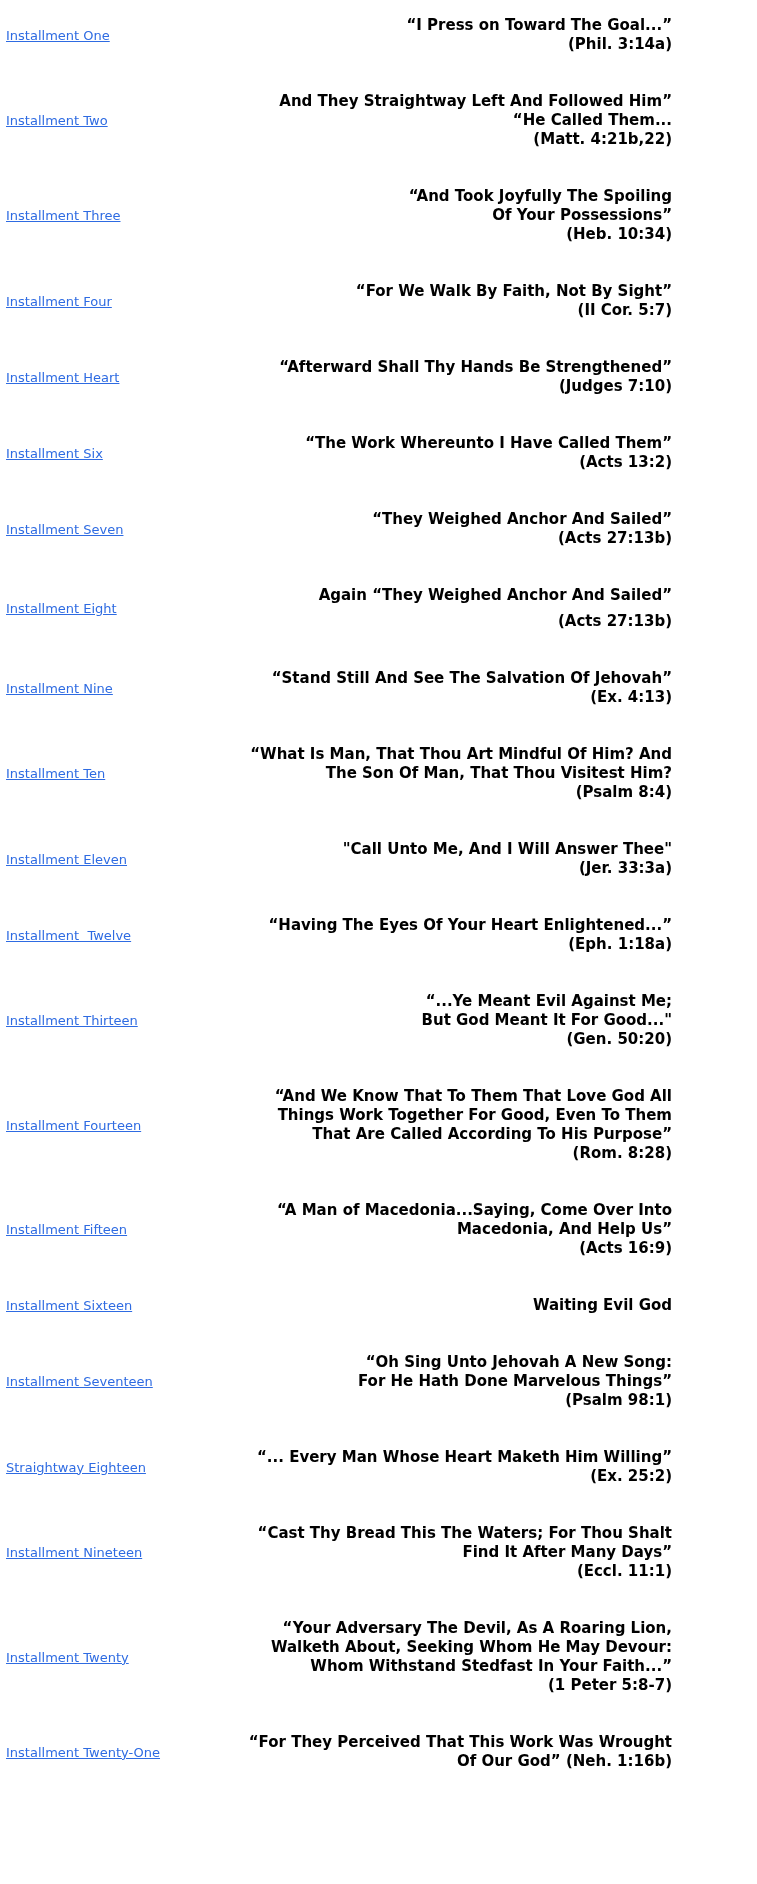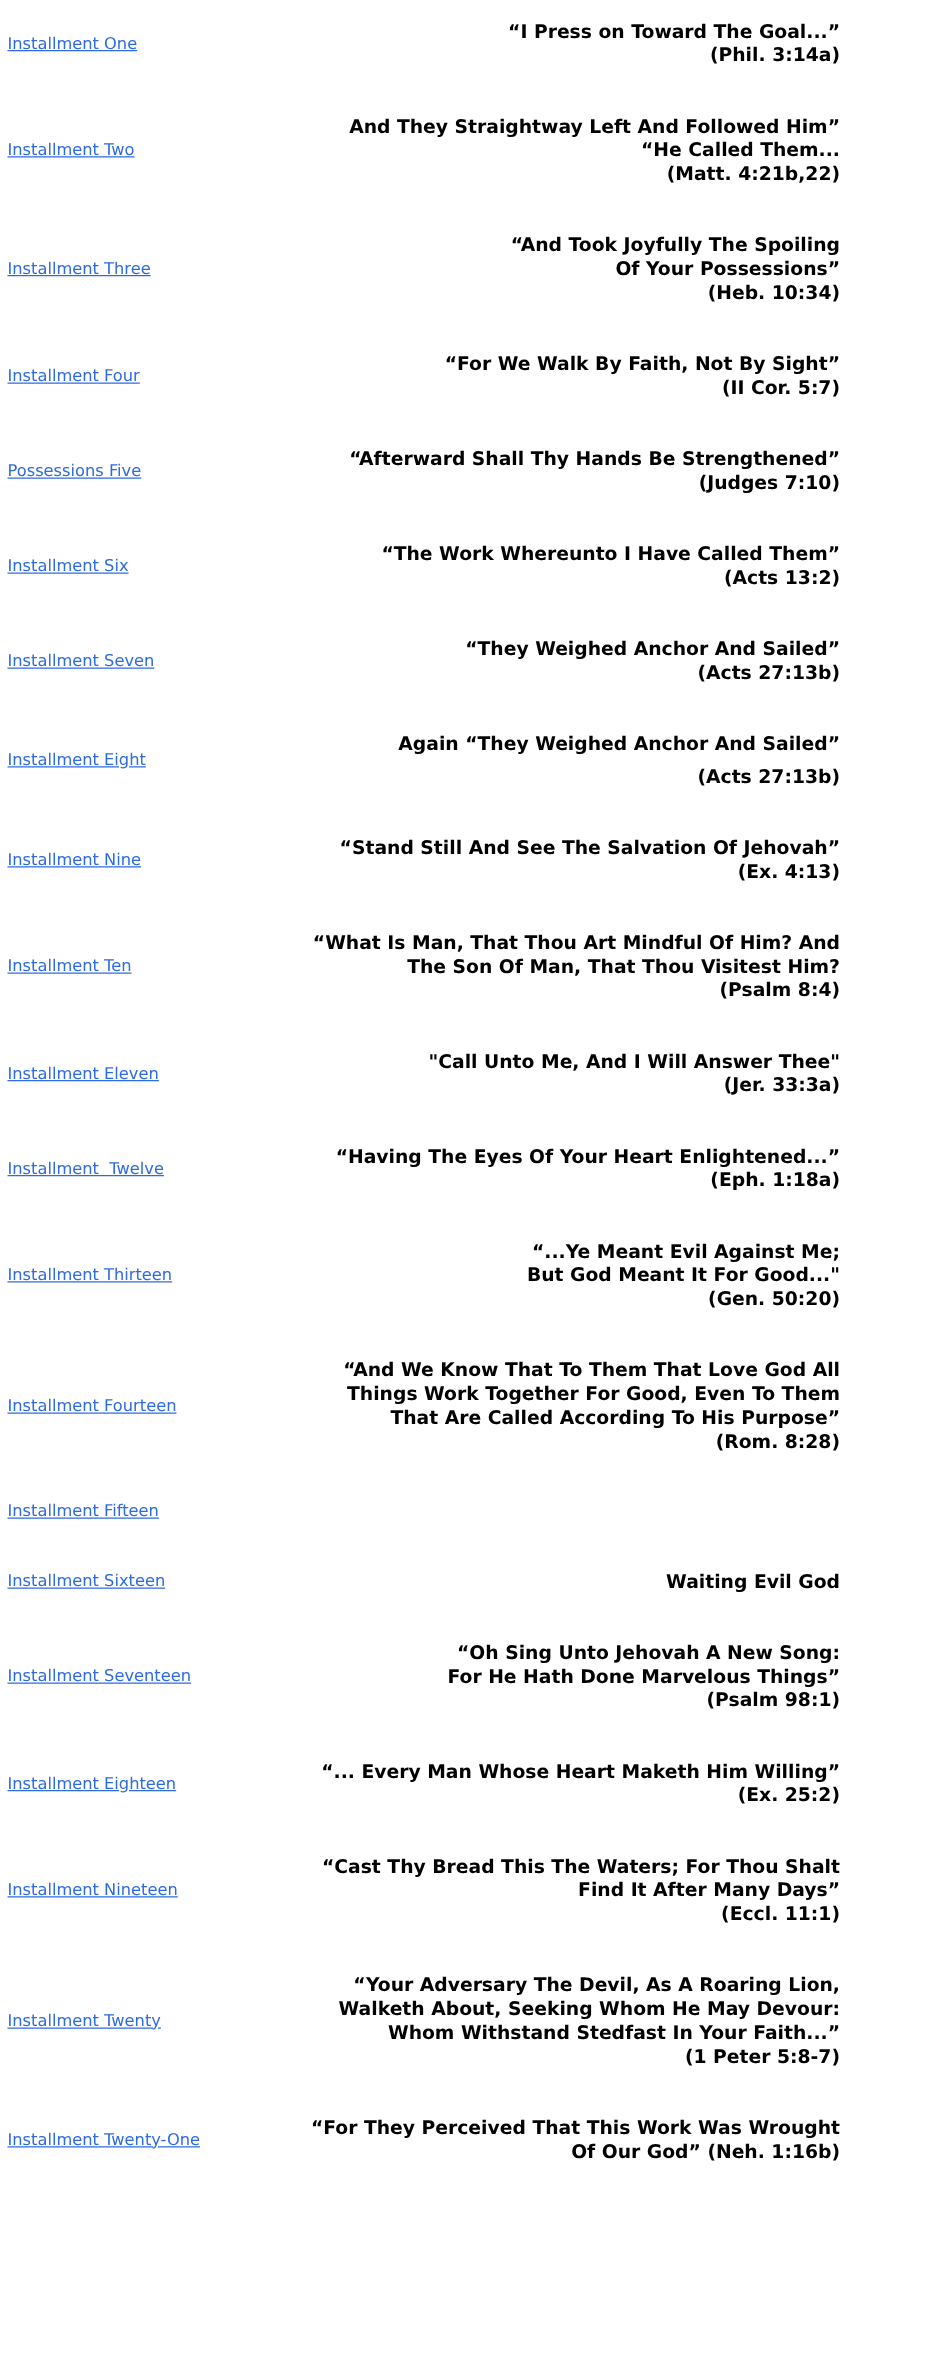--- a/index.html
+++ b/index.html
@@ -83,21 +83,21 @@
 
   <div class="row">
     <a class="link" href="#">Installment Four</a>
     <div class="title">
         <div class="title-line">“For We Walk By Faith, Not By Sight”</div>
         <div class="title-line">(II Cor. 5:7)</div>
       </div>
   </div>
 
   <div class="row">
-    <a class="link" href="#">Possessions Five</a>
+    <a class="link" href="#">Installment Heart</a>
     <div class="title">
         <div class="title-line">“Afterward Shall Thy Hands Be Strengthened”</div>
         <div class="title-line">(Judges 7:10)</div>
       </div>
   </div>
 
   <div class="row">
     <a class="link" href="#">Installment Six</a>
     <div class="title">
         <div class="title-line">“The Work Whereunto I Have Called Them”</div>
@@ -168,40 +168,45 @@
     <div class="title">
         <div class="title-line">“And We Know That To Them That Love God All</div>
         <div class="title-line">Things Work Together For Good, Even To Them</div>
         <div class="title-line">That Are Called According To His Purpose”</div>
         <div class="title-line">(Rom. 8:28)</div>
       </div>
   </div>
 
   <div class="row">
     <a class="link" href="#">Installment Fifteen</a>
+    <div class="title">
+        <div class="title-line">“A Man of Macedonia...Saying, Come Over Into</div>
+        <div class="title-line">Macedonia, And Help Us”</div>
+        <div class="title-line">(Acts 16:9)</div>
+      </div>
   </div>
 
   <div class="row">
     <a class="link" href="#">Installment Sixteen</a>
     <div class="title">
         <div class="title-line">Waiting Evil God</div>
       </div>
   </div>
 
   <div class="row">
     <a class="link" href="#">Installment Seventeen</a>
     <div class="title">
         <div class="title-line">“Oh Sing Unto Jehovah A New Song:</div>
         <div class="title-line">For He Hath Done Marvelous Things”</div>
         <div class="title-line">(Psalm 98:1)</div>
       </div>
   </div>
 
   <div class="row">
-    <a class="link" href="#">Installment Eighteen</a>
+    <a class="link" href="#">Straightway Eighteen</a>
     <div class="title">
         <div class="title-line">“... Every Man Whose Heart Maketh Him Willing”</div>
         <div class="title-line">(Ex. 25:2)</div>
       </div>
   </div>
 
   <div class="row">
     <a class="link" href="#">Installment Nineteen</a>
     <div class="title">
         <div class="title-line">“Cast Thy Bread This The Waters; For Thou Shalt</div>

